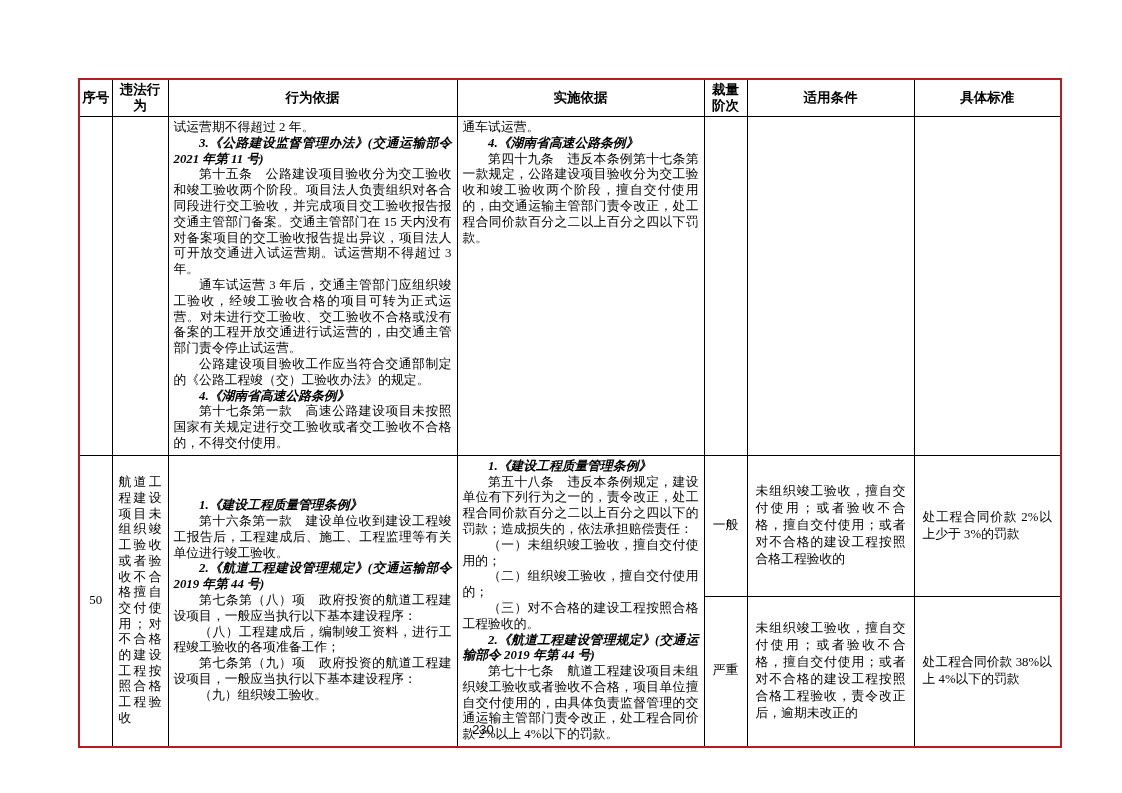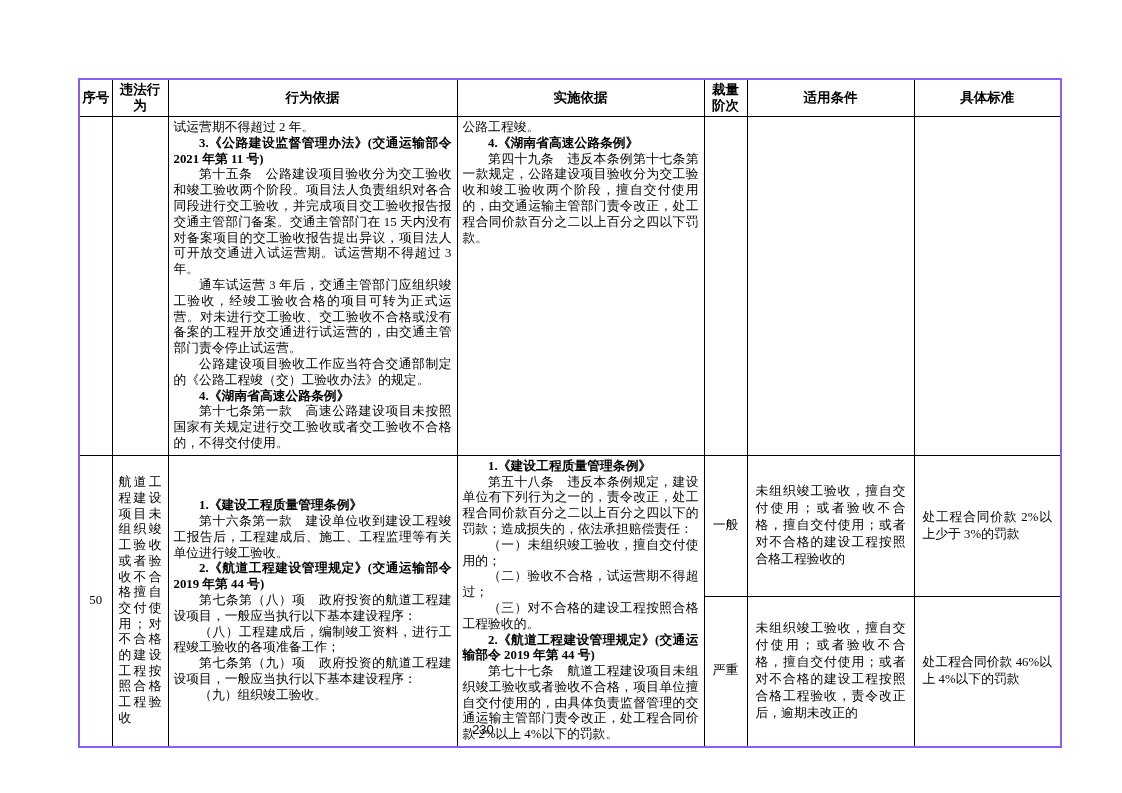--- a/index.html
+++ b/index.html
@@ -11,21 +11,21 @@
     position: relative;
     overflow: hidden;
   }
   .page { position: absolute; left: 0; top: 0; width: 1122px; height: 793px; background: #fff; }
 
   table.law-table {
     position: absolute; left: 78px; top: 78px;
     width: 982px;
     border-collapse: collapse;
     table-layout: fixed;
-    border: 2px solid #8b5cf6;
+    border: 2px solid #b91c1c;
   }
   .law-table th, .law-table td {
     border: 1px solid #000;
     font-size: 12.8px;
     line-height: 15.8px;
     padding: 3px 5px;
     vertical-align: top;
     overflow: hidden;
   }
   .law-table th {
@@ -54,21 +54,21 @@
     text-align: justify; text-justify: inter-character;
     vertical-align: middle; padding: 6px 8px;
     line-height: 17px;
   }
   p.para {
     text-align: justify; text-justify: inter-character;
     margin: 0;
   }
   p.para.flush { text-indent: 0; }
   p.para.indent { text-indent: 2em; }
-  p.para.bold-indent { text-indent: 2em; font-weight: bold; }
+  p.para.bold-indent { text-indent: 2em; font-weight: bold; font-style: italic; }
 
   .page-number {
     position: absolute; left: 0; top: 722px; width: 966px;
     text-align: center; font-size: 13px;
     font-family: "Liberation Sans", sans-serif;
   }
 </style>
 </head>
 <body>
 
@@ -102,21 +102,21 @@
       <td class="v-top">
             <p class="para flush">试运营期不得超过 2 年。</p>
             <p class="para bold-indent">3.《公路建设监督管理办法》(交通运输部令 2021 年第 11 号)</p>
             <p class="para indent">第十五条　公路建设项目验收分为交工验收和竣工验收两个阶段。项目法人负责组织对各合同段进行交工验收，并完成项目交工验收报告报交通主管部门备案。交通主管部门在 15 天内没有对备案项目的交工验收报告提出异议，项目法人可开放交通进入试运营期。试运营期不得超过 3 年。</p>
             <p class="para indent">通车试运营 3 年后，交通主管部门应组织竣工验收，经竣工验收合格的项目可转为正式运营。对未进行交工验收、交工验收不合格或没有备案的工程开放交通进行试运营的，由交通主管部门责令停止试运营。</p>
             <p class="para indent">公路建设项目验收工作应当符合交通部制定的《公路工程竣（交）工验收办法》的规定。</p>
             <p class="para bold-indent">4.《湖南省高速公路条例》</p>
             <p class="para indent">第十七条第一款　高速公路建设项目未按照国家有关规定进行交工验收或者交工验收不合格的，不得交付使用。</p>
           </td>
       <td class="v-top">
-            <p class="para flush">公路工程竣。</p>
+            <p class="para flush">通车试运营。</p>
             <p class="para bold-indent">4.《湖南省高速公路条例》</p>
             <p class="para indent">第四十九条　违反本条例第十七条第一款规定，公路建设项目验收分为交工验收和竣工验收两个阶段，擅自交付使用的，由交通运输主管部门责令改正，处工程合同价款百分之二以上百分之四以下罚款。</p>
           </td>
       <td class="c-level"></td>
       <td class="c-cond"></td>
       <td class="c-std"></td>
     </tr>
 
     <tr class="sub1">
       <td class="c-serial" rowspan="2">50</td>
@@ -127,33 +127,33 @@
             <p class="para bold-indent">2.《航道工程建设管理规定》(交通运输部令 2019 年第 44 号)</p>
             <p class="para indent">第七条第（八）项　政府投资的航道工程建设项目，一般应当执行以下基本建设程序：</p>
             <p class="para indent">（八）工程建成后，编制竣工资料，进行工程竣工验收的各项准备工作；</p>
             <p class="para indent">第七条第（九）项　政府投资的航道工程建设项目，一般应当执行以下基本建设程序：</p>
             <p class="para indent">（九）组织竣工验收。</p>
           </td>
       <td class="v-mid" rowspan="2">
             <p class="para bold-indent">1.《建设工程质量管理条例》</p>
             <p class="para indent">第五十八条　违反本条例规定，建设单位有下列行为之一的，责令改正，处工程合同价款百分之二以上百分之四以下的罚款；造成损失的，依法承担赔偿责任：</p>
             <p class="para indent">（一）未组织竣工验收，擅自交付使用的；</p>
-            <p class="para indent">（二）验收不合格，试运营期不得超过；</p>
+            <p class="para indent">（二）组织竣工验收，擅自交付使用的；</p>
             <p class="para indent">（三）对不合格的建设工程按照合格工程验收的。</p>
             <p class="para bold-indent">2.《航道工程建设管理规定》(交通运输部令 2019 年第 44 号)</p>
             <p class="para indent">第七十七条　航道工程建设项目未组织竣工验收或者验收不合格，项目单位擅自交付使用的，由具体负责监督管理的交通运输主管部门责令改正，处工程合同价款 2%以上 4%以下的罚款。</p>
           </td>
       <td class="c-level">一般</td>
       <td class="c-cond">未组织竣工验收，擅自交付使用；或者验收不合格，擅自交付使用；或者对不合格的建设工程按照合格工程验收的</td>
       <td class="c-std">处工程合同价款 2%以上少于 3%的罚款</td>
     </tr>
 
     <tr class="sub2">
       <td class="c-level">严重</td>
       <td class="c-cond">未组织竣工验收，擅自交付使用；或者验收不合格，擅自交付使用；或者对不合格的建设工程按照合格工程验收，责令改正后，逾期未改正的</td>
-      <td class="c-std">处工程合同价款 46%以上 4%以下的罚款</td>
+      <td class="c-std">处工程合同价款 38%以上 4%以下的罚款</td>
     </tr>
   </tbody>
     </table>
 
   <div class="page-number">230</div>
 
 </div>
 
 </body></html>

